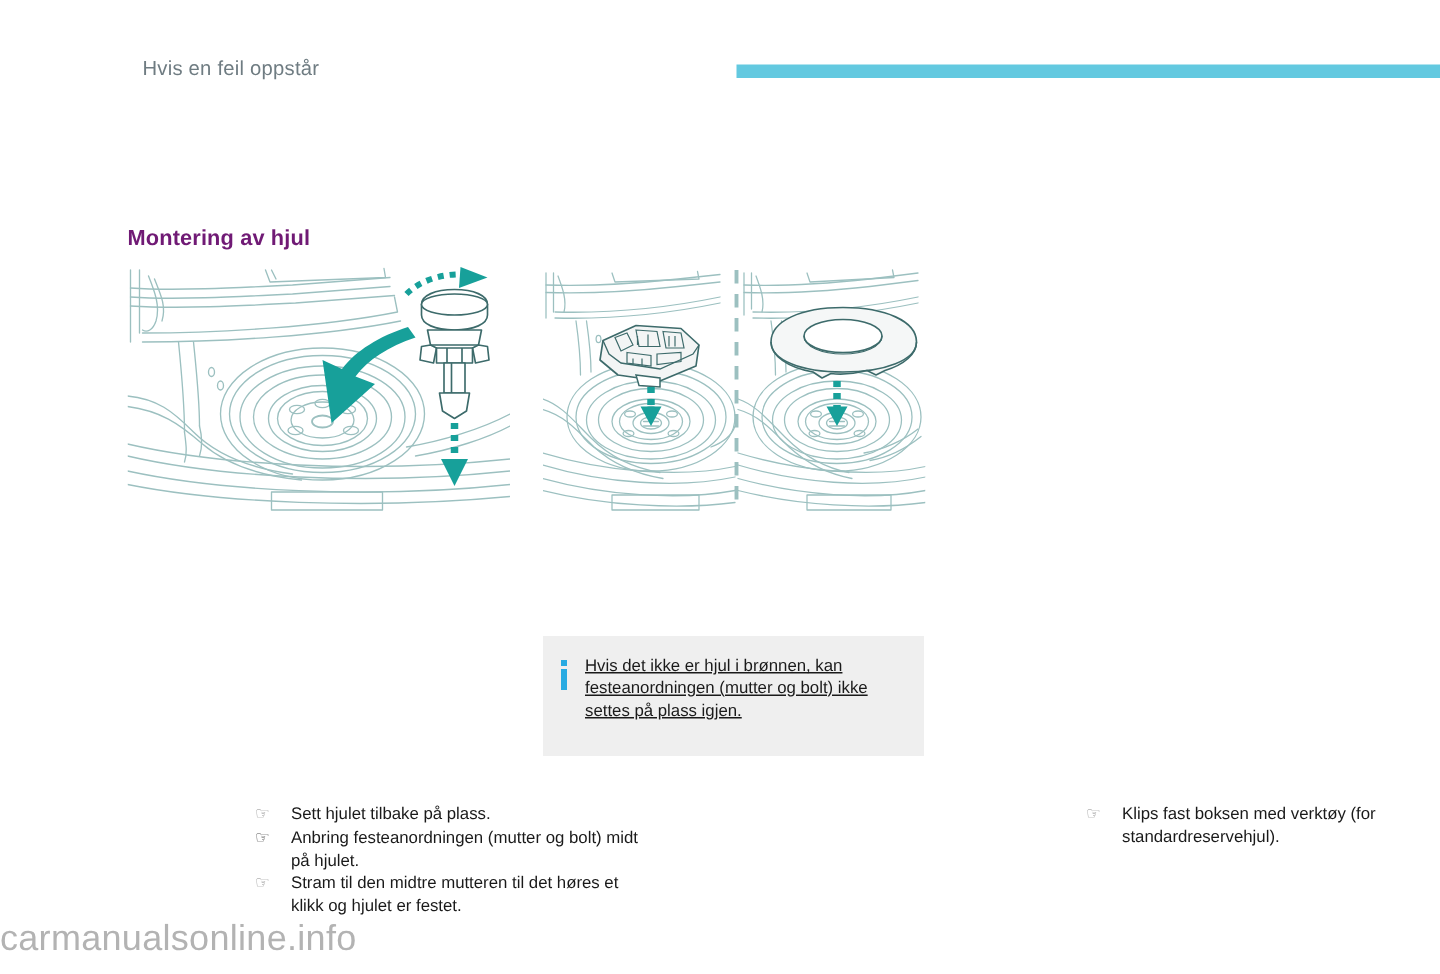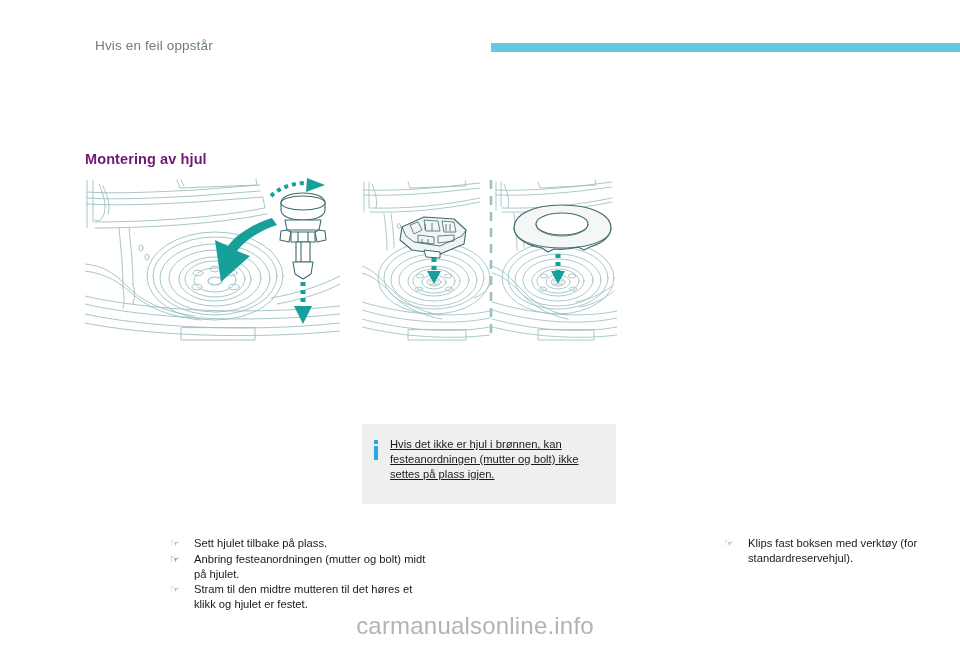--- a/index.html
+++ b/index.html
@@ -133,21 +133,21 @@
     left: 42px; top: 603px;
     font-size: 12.5px;
     font-weight: normal;
     color: #5c6b72;
     margin-top: 48px;
   }
   #watermark {
     position: absolute;
     left: 0; top: 612px;
     width: 960px;
-    text-align: center;
+    text-align: left;
     padding-right: 10px;
     box-sizing: border-box;
     font-size: 24px;
     color: #b3b3b3;
     letter-spacing: 0.2px;
   }
 </style>
 </head>
 <body>
 

